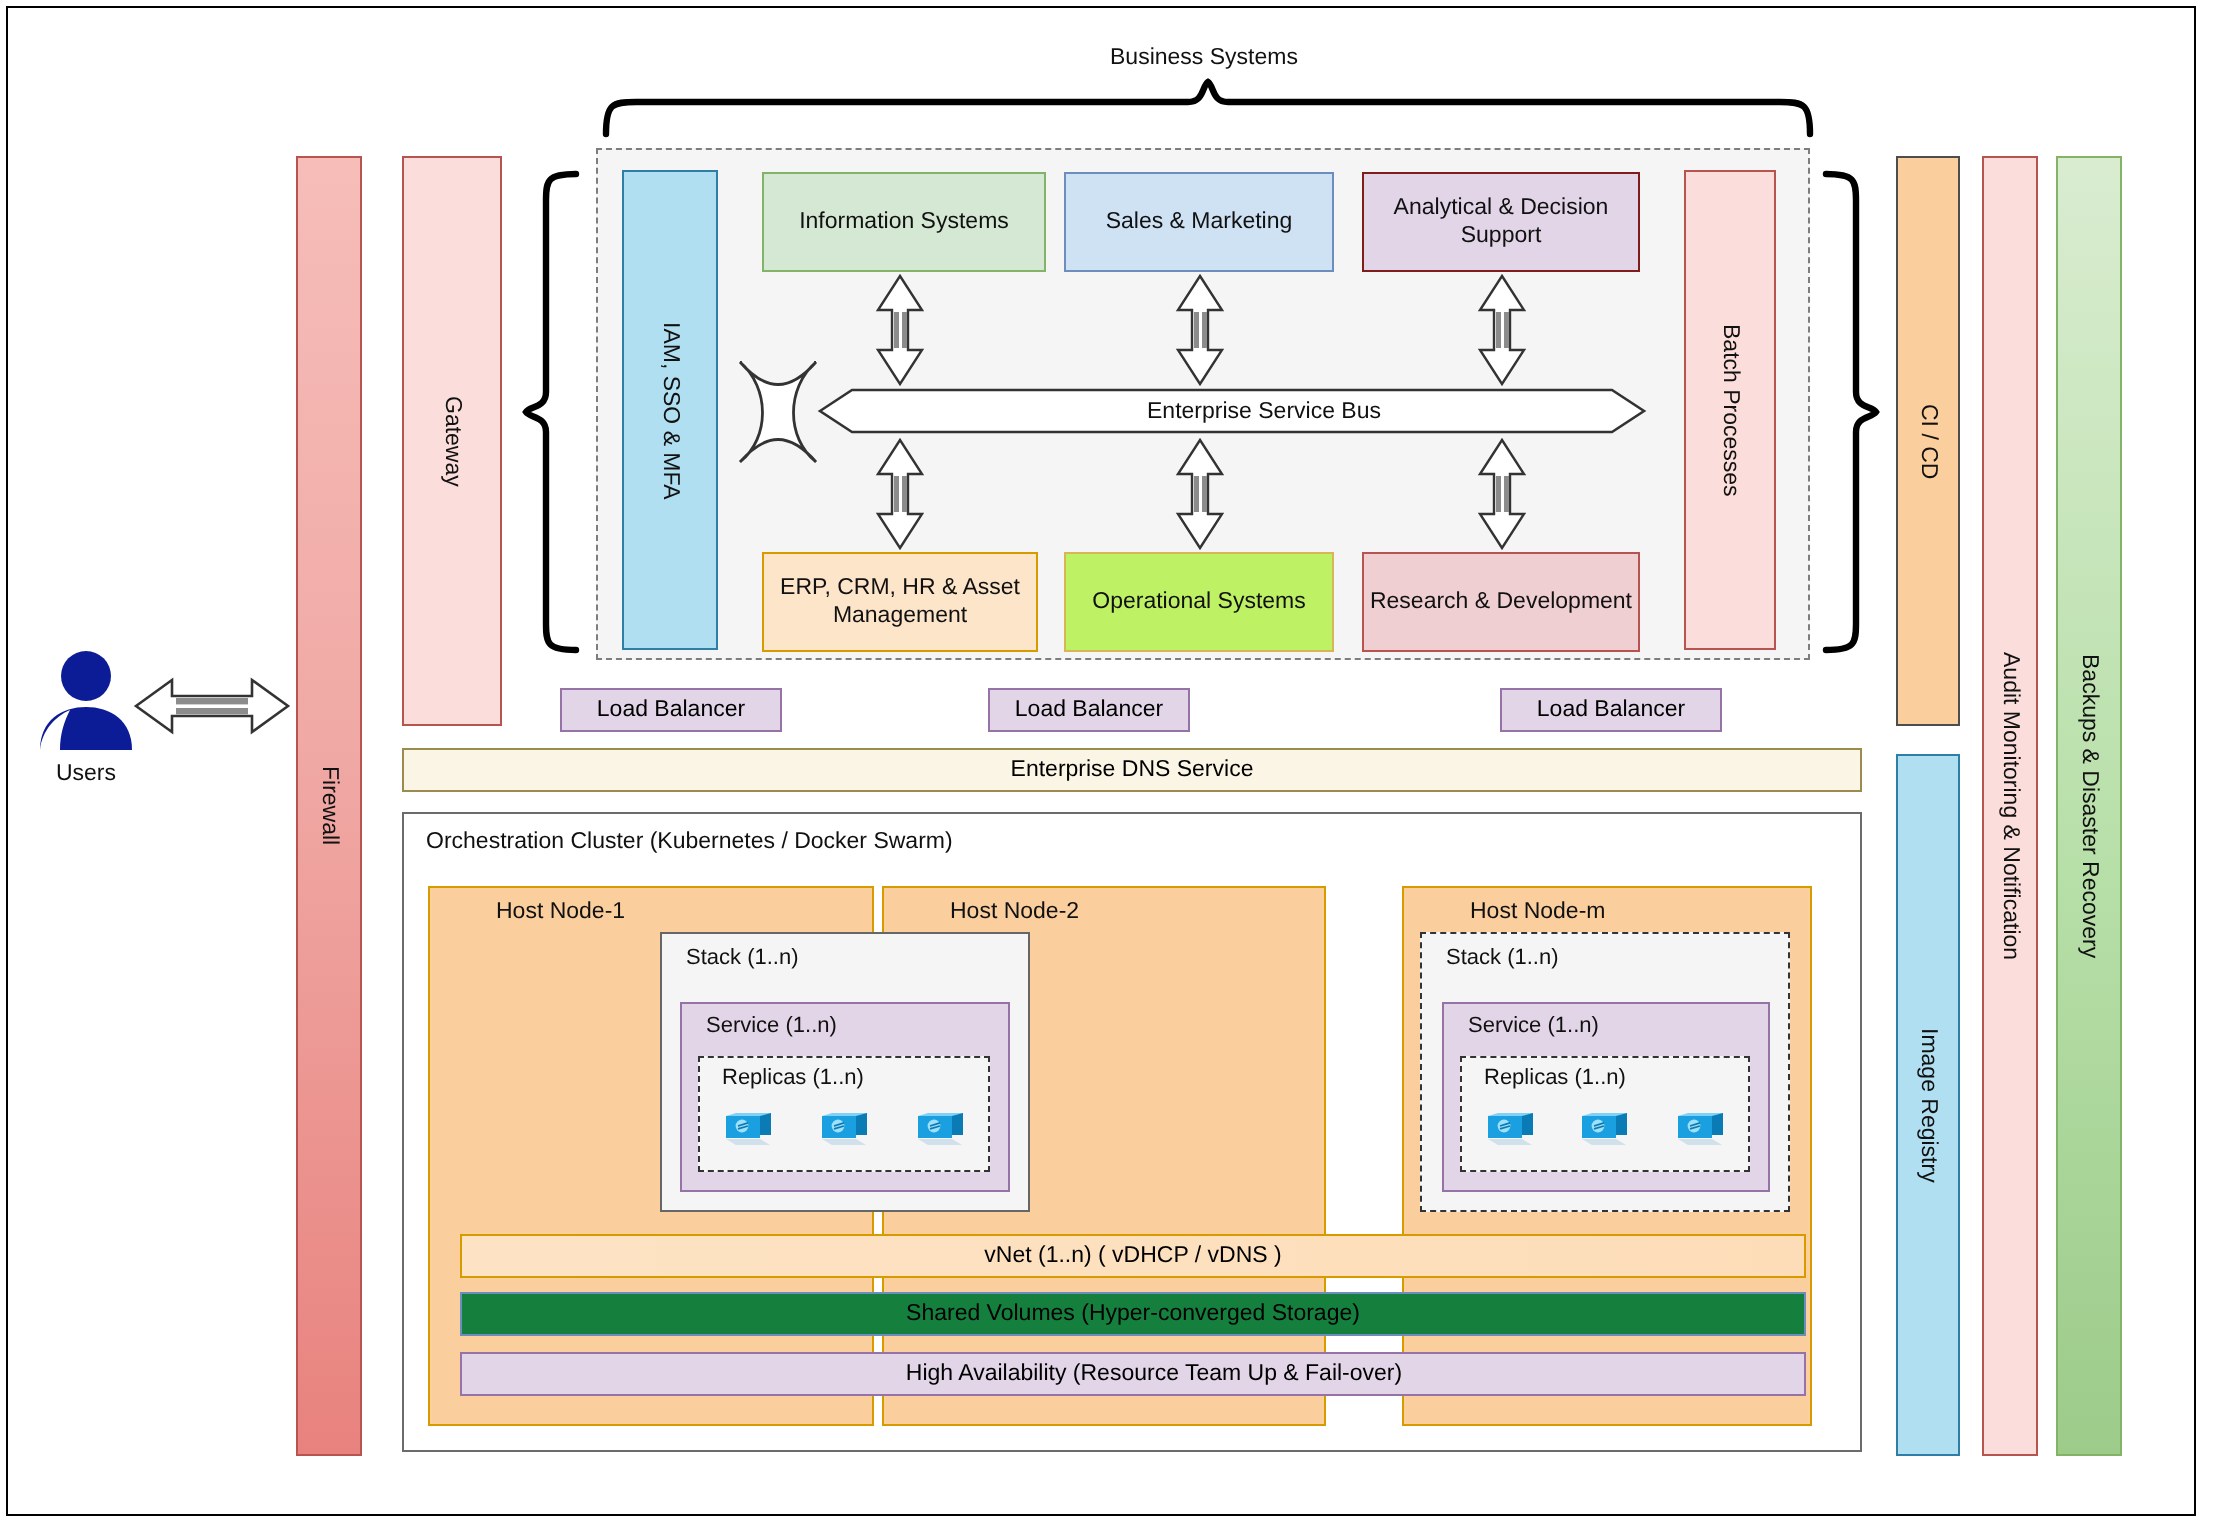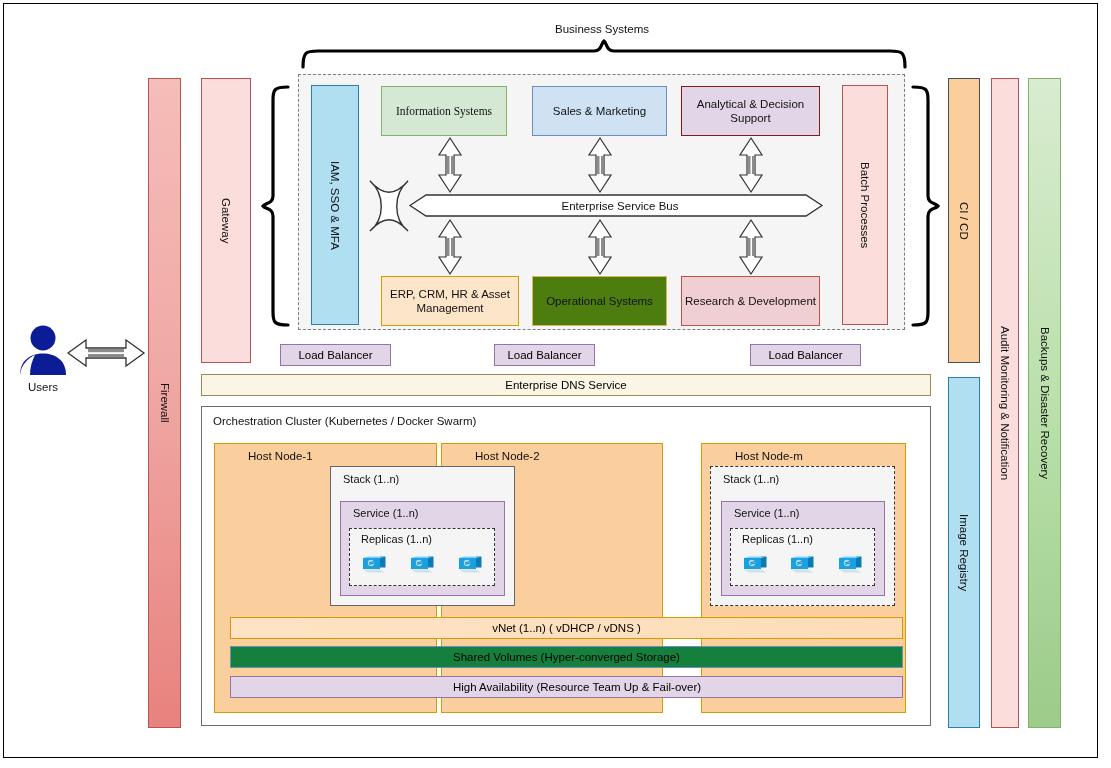--- a/index.html
+++ b/index.html
@@ -17,32 +17,32 @@
      background:linear-gradient(180deg,#f6bdb9 0%,#f0a9a5 45%,#e8827e 100%);
      border:1px solid #b85450;}
   #gateway{left:201px;top:78px;width:50px;height:285px;background:#fbdedb;border:1px solid #b85450;}
 
   
   #bizdash{left:298px;top:74px;width:607px;height:256px;border:1.4px dashed #7d7d7d;background:#f5f5f5;}
   #iam{left:311px;top:85px;width:48px;height:240px;background:#b0dff2;border:1px solid #2e7ea8;}
 
   .topbox{top:86px;height:50px;}
   .botbox{top:276px;height:50px;}
-  #b-info{left:381px;width:126px;background:#d5e8d4;border:1px solid #82b366;font-family:Liberation Serif, serif;}
+  #b-info{left:381px;width:142px;background:#d5e8d4;border:1px solid #82b366;}
   #b-sales{left:532px;width:135px;background:#cfe2f3;border:1px solid #6c8ebf;}
   #b-anal{left:681px;width:139px;background:#e1d5e7;border:1px solid #7f1d1d;}
   #b-erp{left:381px;width:138px;background:#fde5ca;border:1px solid #d79b00;text-align:center;}
-  #b-oper{left:532px;width:135px;background:#4d7c0f;border:1px solid #d6b656;}
+  #b-oper{left:532px;width:135px;background:#bef264;border:1px solid #d6b656;}
   #b-rnd{left:681px;width:139px;background:#f0cfd2;border:1px solid #b85450;}
 
   #batch{left:842px;top:85px;width:46px;height:240px;background:#fbdedb;border:1px solid #b85450;}
 
   
   #esb{left:410px;top:194px;width:412px;height:23px;}
-  #esb .esbtxt{position:absolute;left:4px;top:0;width:100%;height:100%;display:flex;align-items:center;justify-content:center;font-size:11.5px;color:#111;text-align:center;}
+  #esb .esbtxt{position:absolute;left:16px;top:0;width:100%;height:100%;display:flex;align-items:center;justify-content:center;font-size:11.5px;color:#111;text-align:center;}
 
   
   .lb{top:344px;height:22px;background:#e1d5e7;border:1px solid #9673a6;font-size:11.5px;}
   #lb1{left:280px;width:111px;}
   #lb2{left:494px;width:101px;}
   #lb3{left:750px;width:111px;}
 
   
   #dns{left:201px;top:374px;width:730px;height:22px;background:#faf5e4;border:1px solid #9a8b4f;font-size:11.5px;}
 

